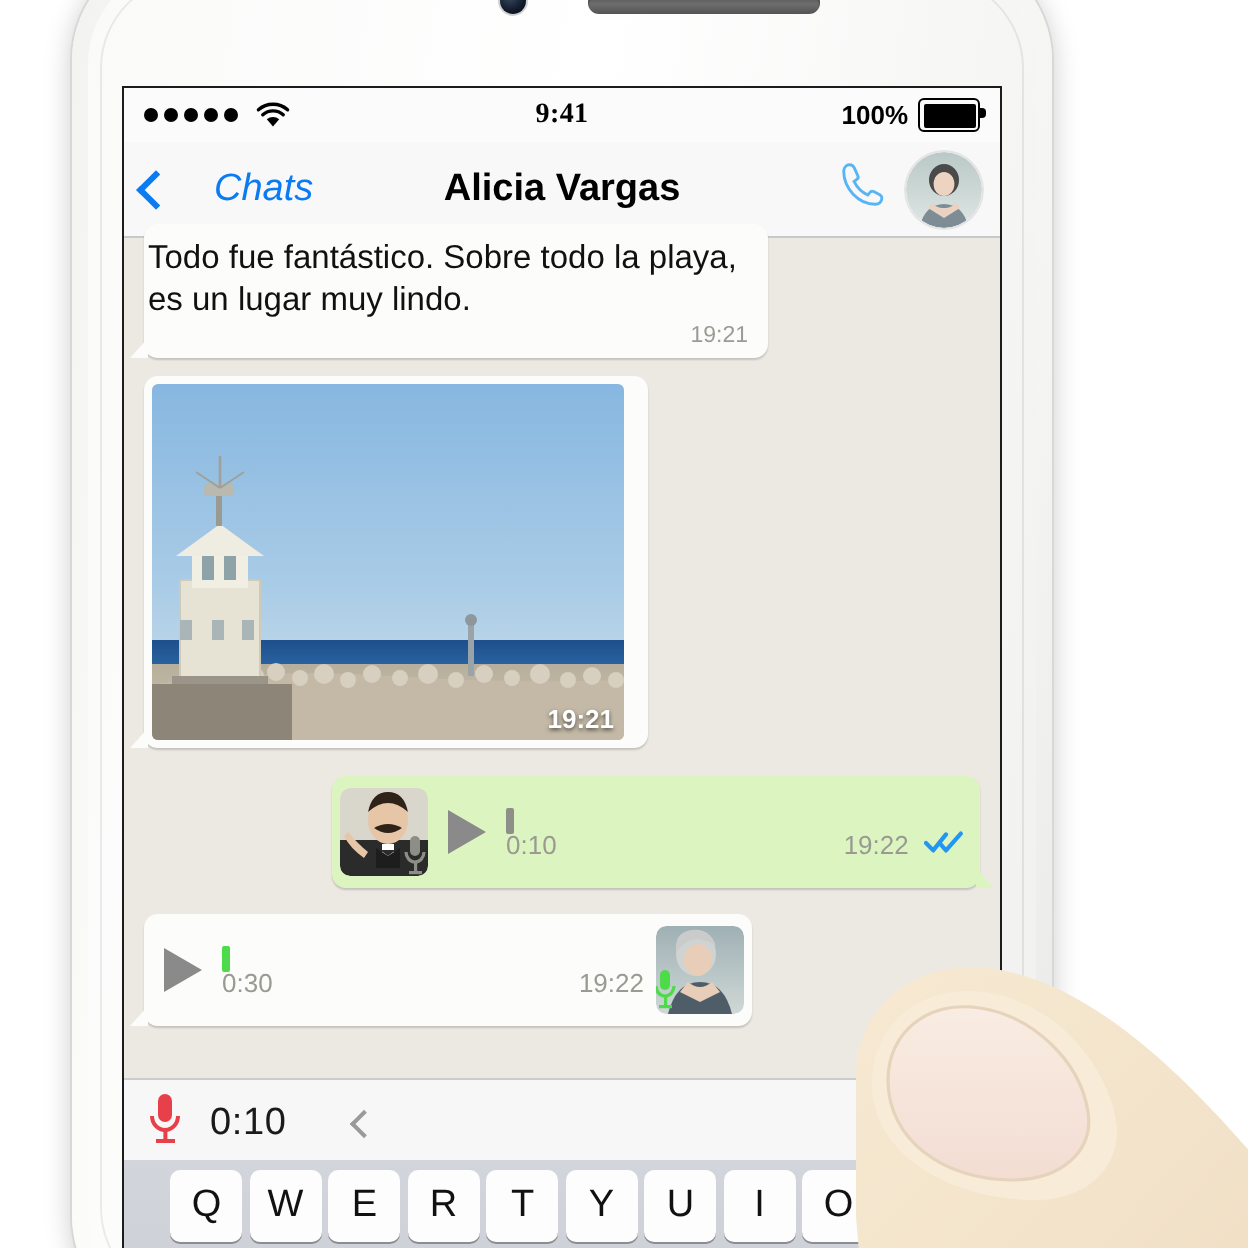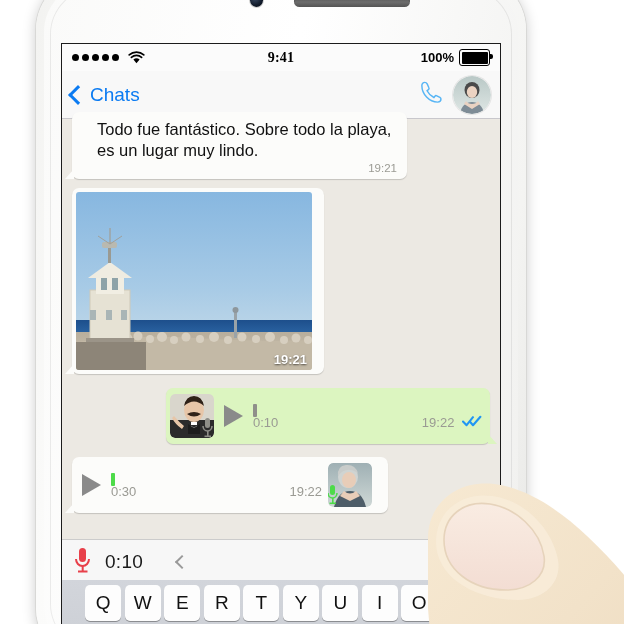--- a/index.html
+++ b/index.html
@@ -49,50 +49,50 @@
   .sb-time{position:absolute;left:0;right:0;text-align:center;font-size:14px;font-weight:bold;letter-spacing:.2px;font-family:Liberation Serif, serif;}
   .sb-right{margin-left:auto;display:flex;align-items:center;gap:5px;z-index:2;}
   .sb-batt-pct{font-size:13px;font-weight:bold;}
   .batt{width:26px;height:12px;border:1.6px solid #000;border-radius:3px;position:relative;padding:1.5px;}
   .batt i{display:block;height:100%;width:100%;background:#000;border-radius:1px;}
   .batt::after{content:"";position:absolute;right:-4px;top:3.5px;width:2.6px;height:5px;background:#000;border-radius:0 2px 2px 0;}
 
   
   .navbar{position:relative;height:47px;background:#f8f8f8;border-bottom:1px solid #c8c7cc;
         display:flex;align-items:center;padding:0 9px;}
-  .nav-back{display:flex;align-items:center;color:#0b7bf2;font-size:19px;gap:3px;}
+  .nav-back{display:flex;align-items:center;color:#0b7bf2;font-size:19px;gap:20px;font-style:italic;}
   .chev-left{width:11px;height:11px;border-left:3.4px solid #0b7bf2;border-bottom:3.4px solid #0b7bf2;
         transform:rotate(45deg);margin-right:2px;}
   .nav-title{position:absolute;left:0;right:0;text-align:center;font-size:19px;font-weight:bold;color:#000;}
   .nav-right{margin-left:auto;display:flex;align-items:center;gap:8px;z-index:2;}
   .nav-avatar{width:38px;height:38px;border-radius:50%;overflow:hidden;box-shadow:0 0 0 1px rgba(0,0,0,.08);}
 
   
   .chat{position:relative;height:calc(620px - 27px - 48px);background:#ece9e3;padding:5px 10px 0 10px;}
 
   .bubble{position:relative;border-radius:7px;box-shadow:0 1px 1px rgba(0,0,0,.17);}
   .bubble.in{background:#fcfcfa;margin-right:auto;}
   .bubble.out{background:#dcf5c0;margin-left:auto;}
   .tail-in{position:absolute;left:-7px;bottom:0px;width:0;height:0;
         border-right:9px solid #fcfcfa;border-top:10px solid transparent;}
   .tail-out{position:absolute;right:-7px;bottom:0px;width:0;height:0;
         border-left:9px solid #dcf5c0;border-top:10px solid transparent;}
 
-  .txt-bubble{width:300px;padding:7px 10px 5px 25px;margin-top:-12px;}
+  .txt-bubble{width:300px;padding:7px 10px 5px 2px;margin-top:-12px;}
   .txt-bubble p{margin:0;font-size:16.5px;line-height:21px;color:#111;}
   .meta{font-size:11.5px;color:#9b9b94;text-align:right;margin-top:1px;}
 
   .img-bubble{width:244px;padding:4px;margin-top:9px;}
   .photo{position:relative;width:236px;height:178px;border-radius:3px;overflow:hidden;}
   .photo-time{position:absolute;right:5px;bottom:3px;color:#fff;font-size:13px;font-weight:bold;
         text-shadow:0 1px 2px rgba(0,0,0,.6);}
 
   
   .voice-out{width:312px;height:48px;margin-top:14px;display:flex;align-items:center;padding:4px 8px 4px 4px;}
-  .voice-in{width:290px;height:48px;margin-top:13px;display:flex;align-items:center;padding:4px 16px 4px 10px;}
+  .voice-in{width:290px;height:48px;margin-top:13px;display:flex;align-items:center;padding:4px 4px 4px 10px;}
 
   .va{position:relative;width:44px;height:44px;border-radius:5px;overflow:hidden;flex:0 0 44px;}
   .mic-badge{position:absolute;width:13px;height:21px;bottom:0px;}
   .mic-badge.right{right:0px;}
   .mic-badge.left{left:-2px;bottom:2px;}
 
   .play{width:0;height:0;border-left:19px solid #8a8a8a;border-top:11px solid transparent;
         border-bottom:11px solid transparent;margin:0 10px;flex:0 0 auto;}
   .vtrack{flex:1;position:relative;padding-top:6px;}
   .rail{height:3px;background:#cfcfca;border-radius:2px;position:relative;}
@@ -165,20 +165,21 @@
               <i></i>
             </span>
         </div>
       </div>
 
       <div class="navbar">
         <div class="nav-back">
           <span class="chev-left"></span>
           <span>Chats</span>
         </div>
+        <div class="nav-title">Alicia Vargas</div>
         <div class="nav-right">
           <span>
             <svg width="27" height="27" viewBox="0 0 28 28">
               <path d="M7 3.5c-1.6 0-3 1.5-3 3.3 0 9 7.6 17.2 16.4 17.2 2 0 3.4-1.5 3.4-3.2 0-.8-.4-1.3-1.1-1.7l-3.2-1.7c-.8-.4-1.5-.2-2 .5l-1 1.3c-2.9-1.4-5.6-4-7.1-7l1.4-1.1c.7-.5.9-1.2.5-2L9.5 5.1c-.4-.8-1-1.6-2.5-1.6z" fill="none" stroke="#57b5f5" stroke-width="1.5"></path>
             </svg>
           </span>
           <span class="nav-avatar">
             <svg width="38" height="38" viewBox="0 0 38 38">
               <defs>
                 <clipPath id="cavclip">

